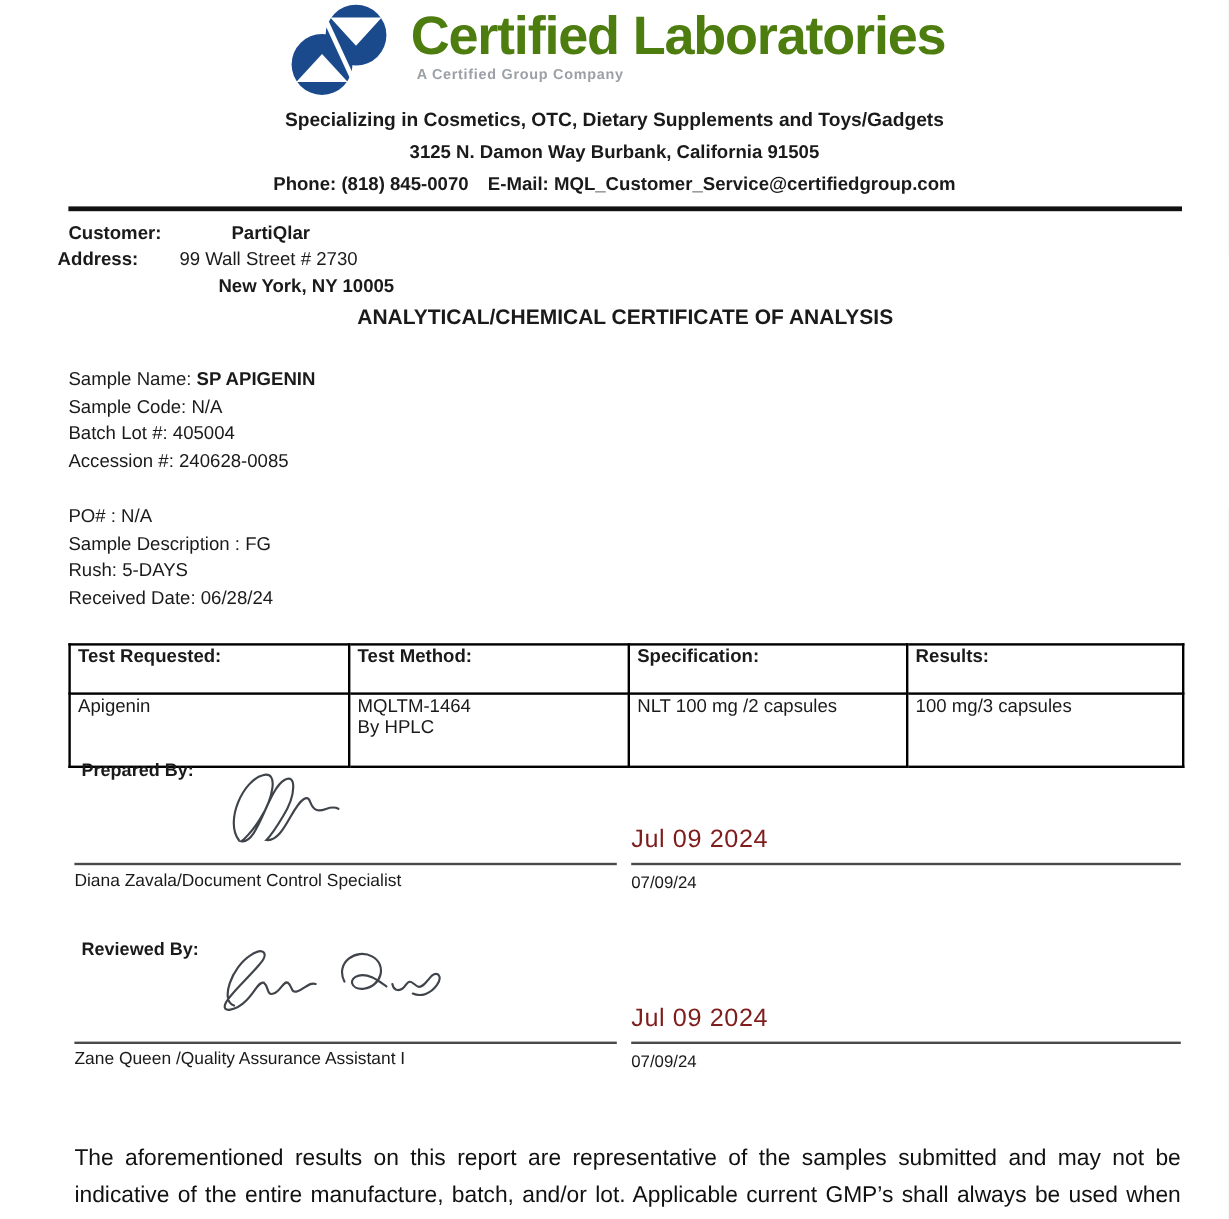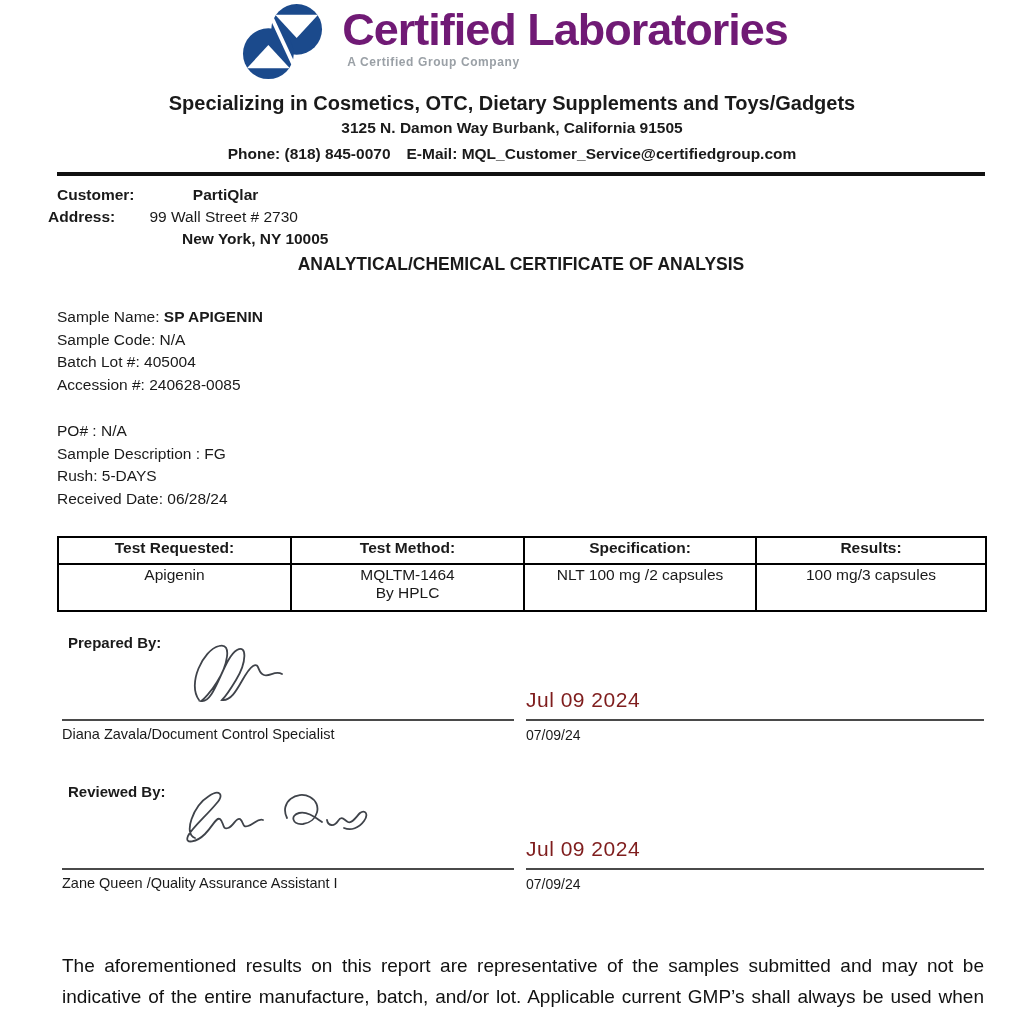--- a/index.html
+++ b/index.html
@@ -5,43 +5,43 @@
   html,body { margin:0; padding:0; background:#e9e9e9; }
   .page {
     position:relative; width:1024px; height:1016px; margin:0 auto;
     background:#ffffff; color:#1a1a1a;
     font-family:"Liberation Sans", sans-serif; overflow:hidden;
   }
   
   .brand-row { position:absolute; top:2px; left:0; width:100%;
     display:flex; justify-content:center; align-items:flex-start; gap:12px; }
   .brand-text { display:flex; flex-direction:column; }
-  .brand-name { font-size:45px; font-weight:bold; color:#701a75; letter-spacing:-1px; line-height:56px; }
+  .brand-name { font-size:45px; font-weight:bold; color:#4d7c0f; letter-spacing:-1px; line-height:56px; }
   .brand-tagline { font-size:12px; font-weight:bold; color:#9aa0a6; letter-spacing:0.6px; margin:-3px 0 0 5px; }
   .hdr-line { position:absolute; left:0; width:100%; text-align:center; font-weight:bold; }
-  .specialization { top:92px; font-size:20px; }
+  .specialization { top:92px; font-size:16px; }
   .hdr-addr { top:119px; font-size:15.5px; }
   .contact-row { position:absolute; top:145px; left:0; width:100%;
     display:flex; justify-content:center; gap:16px; font-weight:bold; font-size:15.5px; }
   .thick-rule { position:absolute; top:172px; left:57px; width:928px; height:4px; background:#111; }
   
   .lbl { font-weight:bold; }
   .cust-row { position:absolute; font-size:15.5px; white-space:nowrap; }
   
   .doc-title { position:absolute; top:254px; left:57px; width:928px;
     text-align:center; font-weight:bold; font-size:17.5px; }
   
   .info-block { position:absolute; left:57px; font-size:15.5px; line-height:22.6px; white-space:nowrap; }
   .sample-block { top:306px; }
   .po-block { top:420px; }
   
   table.results { position:absolute; top:536px; left:57px; width:928px;
     border-collapse:collapse; table-layout:fixed; font-size:15.5px; }
   table.results th, table.results td {
-    border:2px solid #000; text-align:center; vertical-align:top; padding:1px 6px 2px 6px; }
+    border:2px solid #000; text-align:left; vertical-align:top; padding:1px 6px 16px 6px; }
   table.results th { font-weight:bold; height:22px; }
   table.results td { height:42px; }
   
   .sig-label { position:absolute; font-weight:bold; font-size:15px; }
   .sig-svg { position:absolute; }
   .date-stamp { position:absolute; left:526px; font-size:21px; color:#7f1d1d; letter-spacing:0.5px; }
   .sig-line { position:absolute; height:2px; background:#4a4a4a; }
   .sig-name { position:absolute; font-size:14.5px; white-space:nowrap; }
   .sig-date { position:absolute; left:526px; font-size:14px; }
   

